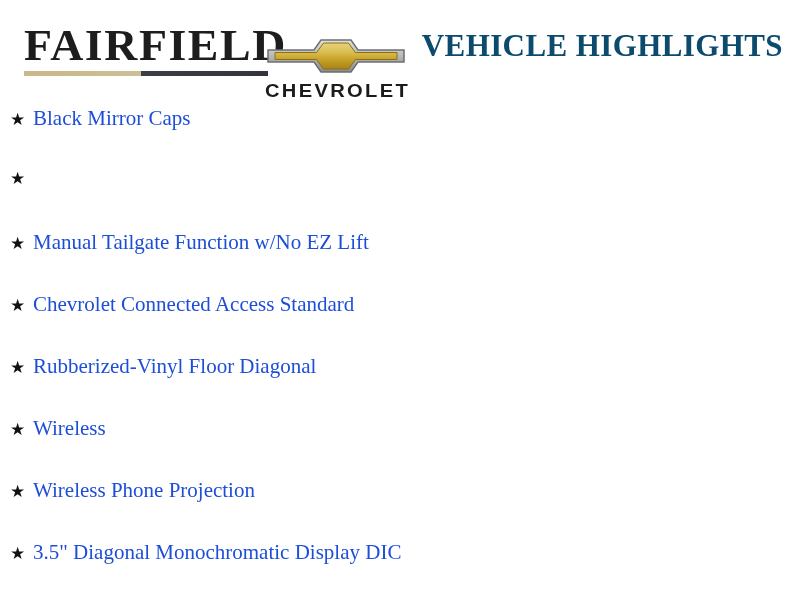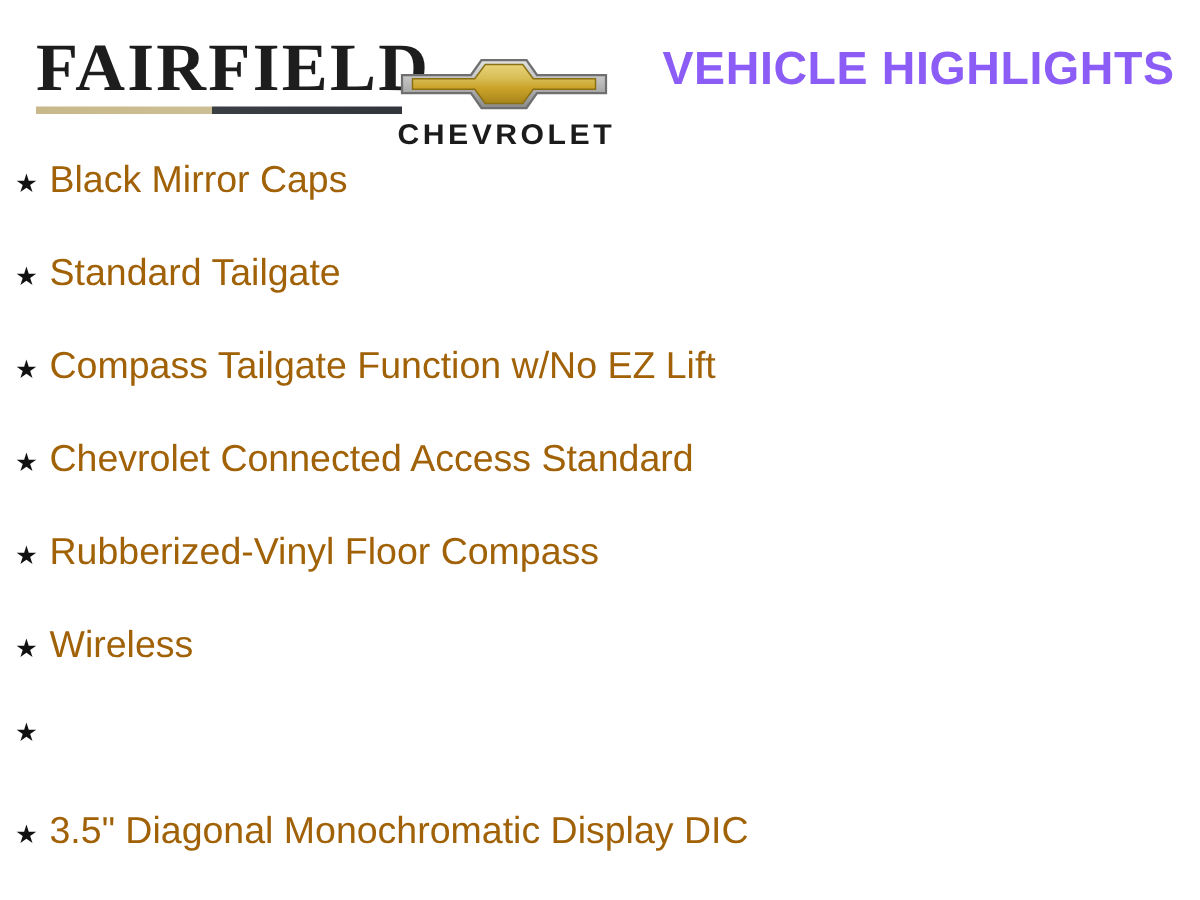--- a/index.html
+++ b/index.html
@@ -81,25 +81,25 @@
     transform: scaleX(1.06);
     transform-origin: center;
     white-space: nowrap;
   }
 
   
   .page-title {
     position: absolute;
     right: 17px;
     top: 28px;
-    font-family: Liberation Sans, sans-serif;
+    font-family: Liberation Serif, serif;
     font-size: 31px;
     font-weight: 700;
     letter-spacing: 0.4px;
-    color: #8b5cf6;
+    color: #0c4a6e;
     white-space: nowrap;
   }
 
   
   .highlights {
     position: absolute;
     left: 0;
     top: 108px;
     width: 800px;
     list-style: none;
@@ -113,24 +113,24 @@
     padding-left: 10px;
   }
   .hl-star {
     flex: 0 0 auto;
     width: 23px;
     font-size: 17px;
     line-height: 1;
     color: #111111;
   }
   .hl-text {
-    font-family: Liberation Sans, sans-serif;
-    font-size: 25px;
+    font-family: Liberation Serif, serif;
+    font-size: 21px;
     line-height: 1;
-    color: #a16207;
+    color: #1d4ed8;
     white-space: nowrap;
   }
 </style>
 </head>
 <body>
 
 <div class="header">
 
   <div class="brand-block">
     <div class="brand-word">FAIRFIELD</div>
@@ -165,38 +165,38 @@
   <div class="page-title">VEHICLE HIGHLIGHTS</div>
 </div>
 
 <ul class="highlights">
   <li class="hl-item">
     <span class="hl-star">★</span>
     <span class="hl-text">Black Mirror Caps</span>
   </li>
   <li class="hl-item">
     <span class="hl-star">★</span>
-    <span class="hl-text">Standard Tailgate</span>
-  </li>
-  <li class="hl-item">
-    <span class="hl-star">★</span>
-    <span class="hl-text">Compass Tailgate Function w/No EZ Lift</span>
+  </li>
+  <li class="hl-item">
+    <span class="hl-star">★</span>
+    <span class="hl-text">Manual Tailgate Function w/No EZ Lift</span>
   </li>
   <li class="hl-item">
     <span class="hl-star">★</span>
     <span class="hl-text">Chevrolet Connected Access Standard</span>
   </li>
   <li class="hl-item">
     <span class="hl-star">★</span>
-    <span class="hl-text">Rubberized-Vinyl Floor Compass</span>
+    <span class="hl-text">Rubberized-Vinyl Floor Diagonal</span>
   </li>
   <li class="hl-item">
     <span class="hl-star">★</span>
     <span class="hl-text">Wireless</span>
   </li>
   <li class="hl-item">
     <span class="hl-star">★</span>
+    <span class="hl-text">Wireless Phone Projection</span>
   </li>
   <li class="hl-item">
     <span class="hl-star">★</span>
     <span class="hl-text">3.5" Diagonal Monochromatic Display DIC</span>
   </li>
 </ul>
 
 </body></html>

